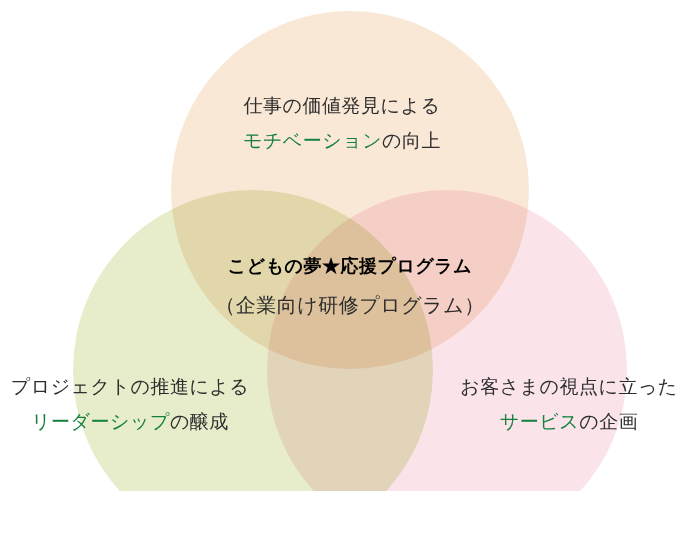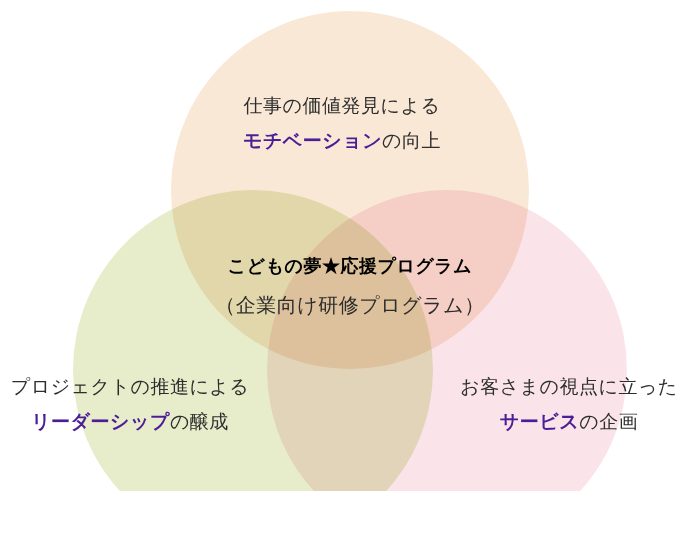--- a/index.html
+++ b/index.html
@@ -31,22 +31,22 @@
     white-space: nowrap;
     color: #2d2d2d;
     z-index: 5;
   }
   .label {
     font-size: 19px;
     line-height: 35px;
     letter-spacing: 0.5px;
   }
   .label b, .label strong {
-    color: #4c1d95;
-    font-weight: 700;
+    color: #15803d;
+    font-weight: 400;
   }
   .label-top   { left: 342px; top: 123px; }
   .label-left  { left: 130px; top: 404px; }
   .label-right { left: 569px; top: 404px; }
 
   .center-title {
     left: 350px; top: 266px;
     font-size: 18px;
     font-weight: 700;
     color: #000000;

